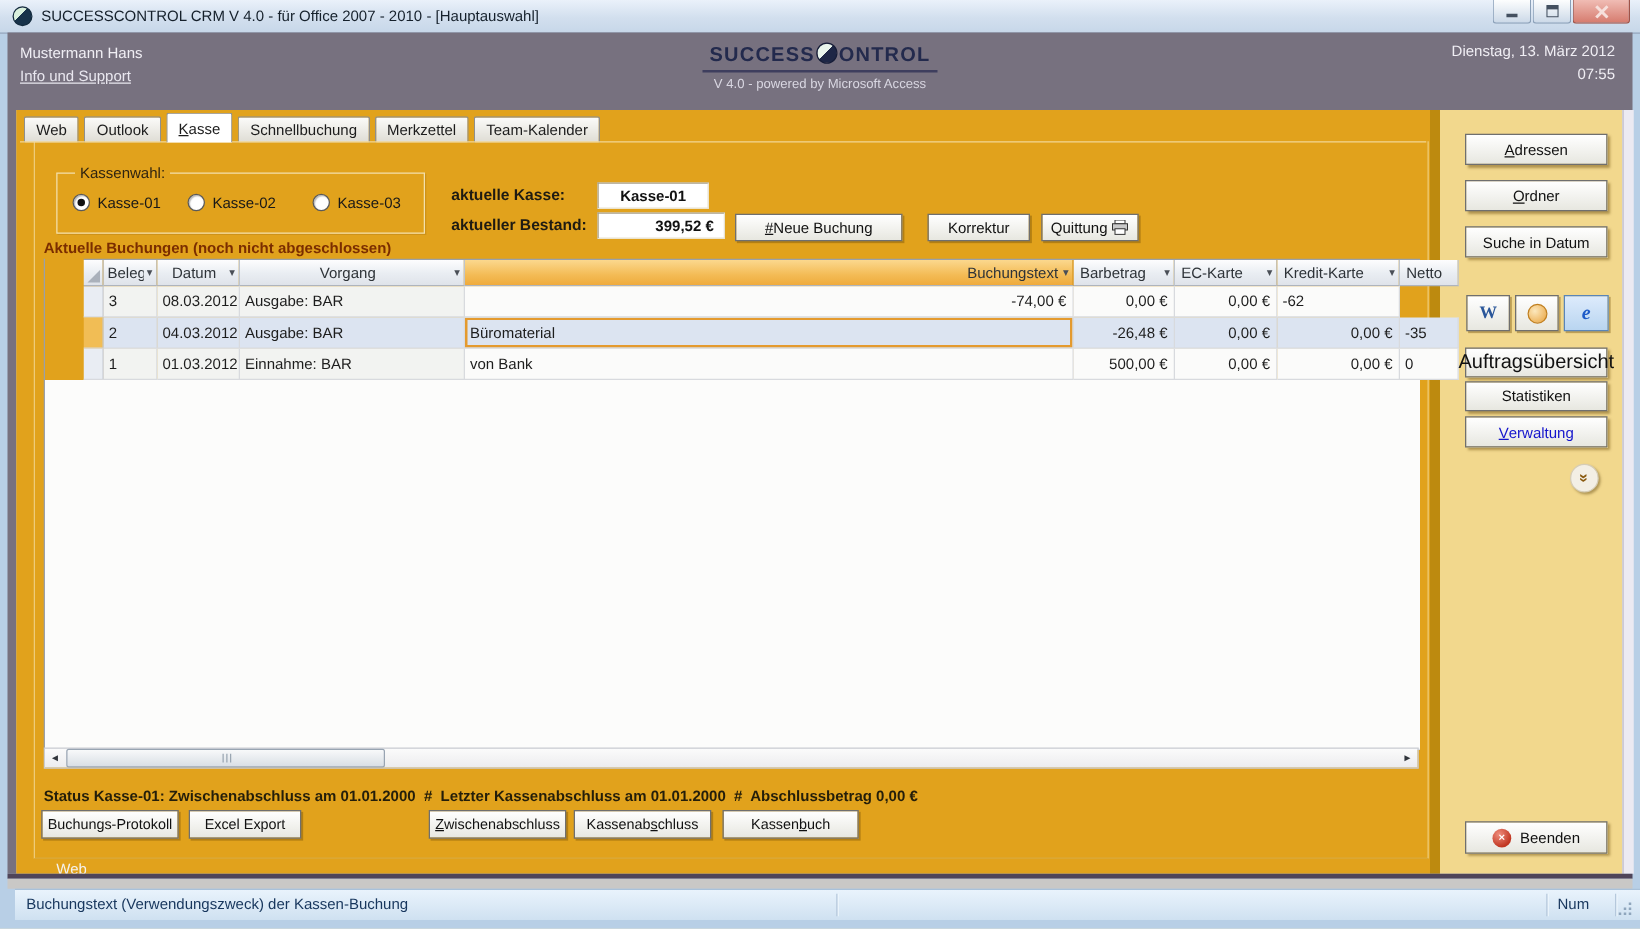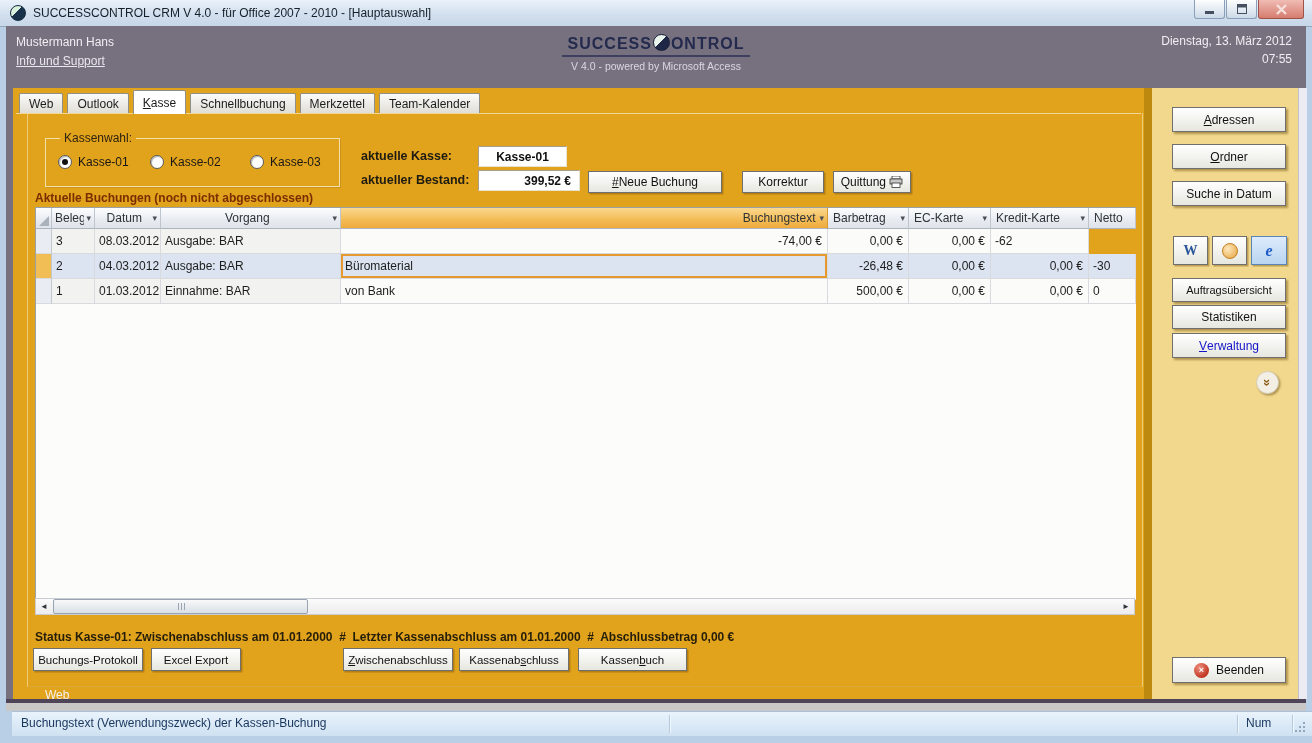--- a/index.html
+++ b/index.html
@@ -60,21 +60,21 @@
   .flabel{font-weight:bold;color:#1e1b12;font-size:12.5px;}
   .field{background:#fff;border:1px solid #a89f86;border-right-color:#e7e2d2;border-bottom-color:#e7e2d2;font-weight:bold;color:#111;display:flex;align-items:center;}
   .field.center{justify-content:center;}
   .field.right{justify-content:flex-end;padding-right:8px;}
 
   .btn{background:linear-gradient(#ffffff,#e7e7e0);border:1px solid #6f6f6f;box-shadow:1.5px 1.5px 0 rgba(110,75,5,.4);color:#111;display:flex;align-items:center;justify-content:center;cursor:pointer;font-size:12px;}
   .section-title{left:35px;top:191px;color:#7a2d00;font-weight:600;}
 
   
   .tbl{left:35px;top:207px;width:1100px;border-left:1px solid #9aa0a8;}
-  .thead,.trow{display:grid;grid-template-columns:16px 43px 66px 180px 487px 81px 82px 98px 47px;}
+  .thead,.trow{display:grid;grid-template-columns:16px 43px 66px 180px 487px 81px 82px 98px 47px;margin-left:31px;}
   .thead{height:21px;border-top:1px solid #9aa0a8;}
   .th{background:linear-gradient(#fdfdfe,#e9edf2 55%,#dfe3ea);border-right:1px solid #bfc5cd;border-bottom:1px solid #aeb4bd;display:flex;align-items:center;color:#2e3338;overflow:hidden;padding:0 3px;cursor:pointer;}
   .th .lbl{flex:1;white-space:nowrap;overflow:hidden;}
   .th.ta-c .lbl{text-align:center;}
   .th.ta-r .lbl{text-align:right;padding-right:2px;}
   .th.ta-l .lbl{text-align:left;padding-left:2px;}
   .th.active-col{background:linear-gradient(#fbd88e,#f3bb55 60%,#efab3c);border-right-color:#d89a30;}
   .arr{font-size:9px;color:#4a4f57;margin-left:2px;}
   .th.corner{padding:0;position:relative;}
   .tri{position:absolute;right:2px;bottom:2px;width:0;height:0;border-left:10px solid transparent;border-bottom:10px solid #aab1bb;}
@@ -265,21 +265,21 @@
 
     <div class="trow selected">
       <div class="td c-sel"></div>
       <div class="td c-beleg">2</div>
       <div class="td c-datum">04.03.2012</div>
       <div class="td c-vorgang">Ausgabe: BAR</div>
       <div class="td c-text current">Büromaterial</div>
       <div class="td c-bar num">-26,48 €</div>
       <div class="td c-ec num">0,00 €</div>
       <div class="td c-kredit num">0,00 €</div>
-      <div class="td c-netto">-30</div>
+      <div class="td c-netto">-35</div>
     </div>
 
     <div class="trow">
       <div class="td c-sel"></div>
       <div class="td c-beleg">1</div>
       <div class="td c-datum">01.03.2012</div>
       <div class="td c-vorgang">Einnahme: BAR</div>
       <div class="td c-text">von Bank</div>
       <div class="td c-bar num">500,00 €</div>
       <div class="td c-ec num">0,00 €</div>
@@ -311,21 +311,21 @@
   <div class="btn icon-btn" style="left:1173px;">
       <span class="w-letter">W</span>
     </div>
   <div class="btn icon-btn" style="left:1212px;">
       <span class="ol-circle"></span>
     </div>
   <div class="btn icon-btn ie-btn" style="left:1251px;width:34px;">
       <span class="e-letter">e</span>
     </div>
 
-  <div class="btn sbtn" style="top:278px;height:22px;font-size:11px;">Auftragsübersicht</div>
+  <div class="btn sbtn" style="top:278px;height:22px;font-size:16px;">Auftragsübersicht</div>
   <div class="btn sbtn" style="top:305px;height:22px;">Statistiken</div>
   <div class="btn sbtn blue" style="top:333px;"><u>V</u>erwaltung</div>
 
   <div class="chev-btn">
       <span class="chev">»</span>
     </div>
 
   <div class="btn sbtn" style="top:657px;height:24px;">
     <span class="x-circle">×</span>
     <span>Beenden</span>

